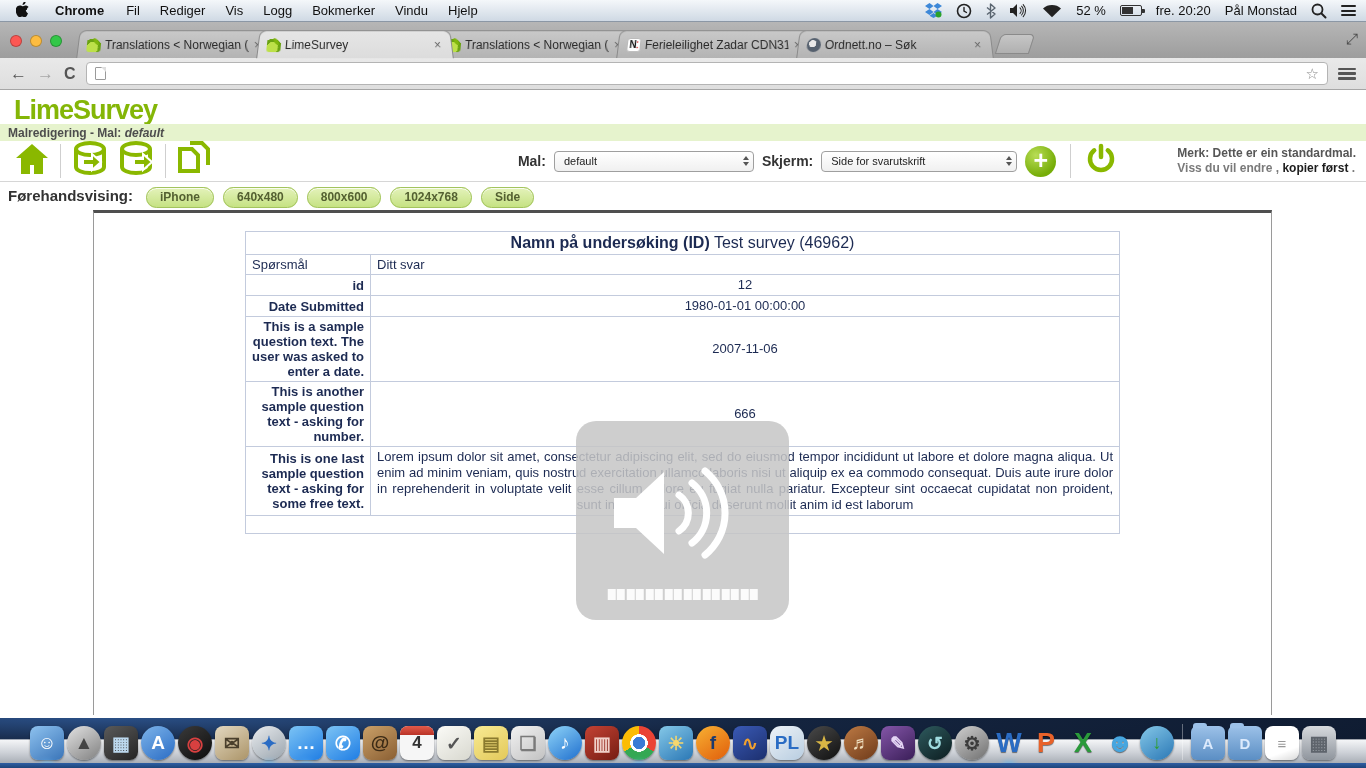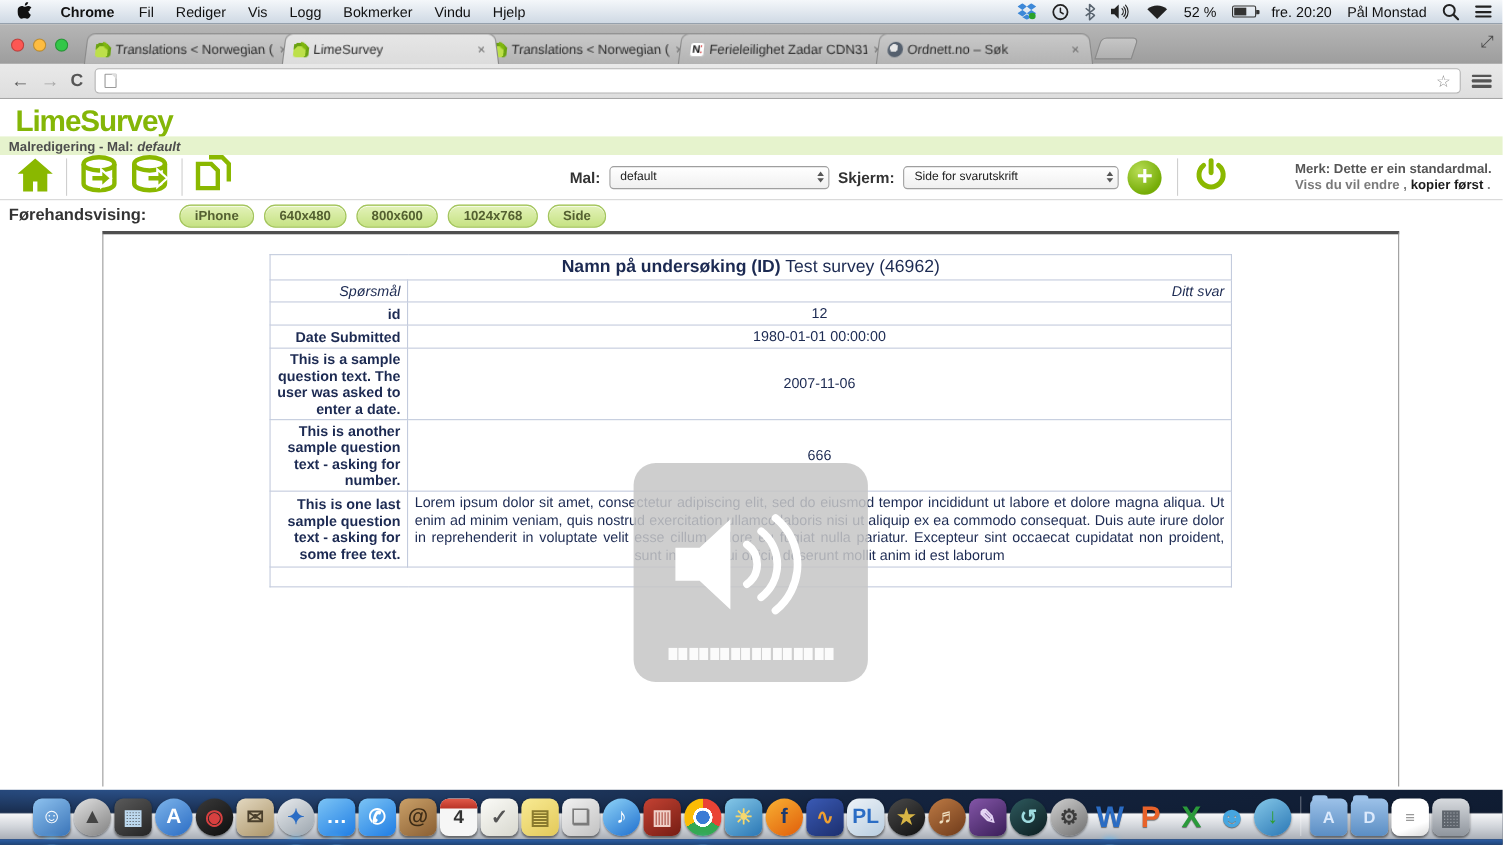--- a/index.html
+++ b/index.html
@@ -82,33 +82,33 @@
   .stepper { display:flex; flex-direction:column; gap:2px; margin-left:8px; }
   .stepper i { width:0; height:0; border-left:3.5px solid transparent; border-right:3.5px solid transparent; }
   .stepper .up { border-bottom:4px solid #555; }
   .stepper .dn { border-top:4px solid #555; }
   #sel-mal { width:200px; }
   #sel-skjerm { width:196px; }
   #plusbtn { width:31px; height:31px; border-radius:50%;
     background:radial-gradient(circle at 35% 30%, #b8dd55, #76ad08 70%);
     color:#fff; font-size:25px; font-weight:bold; text-align:center; line-height:28px; }
 
-  #previewrow { position:absolute; left:0; top:92px; width:1366px; height:27px; display:flex; align-items:center; padding:0 8px; gap:26px; }
+  #previewrow { position:absolute; left:0; top:92px; width:1366px; height:27px; display:flex; align-items:center; padding:0 8px; gap:9px; }
   #preview-label { font-size:15px; font-weight:bold; color:#333; margin-right:4px; }
   .pill { padding:2px 13px 3px; border-radius:11px; font-size:12px; font-weight:bold; color:#546031;
     background:linear-gradient(#e3f2ba,#c6e283); border:1px solid #a3c45e; box-shadow:inset 0 1px 0 rgba(255,255,255,.8); }
 
   
   #iframe { position:absolute; left:93px; top:120px; width:1179px; height:505px; background:#fff;
     border-top:3px solid #4f4f4f; border-left:1px solid #9a9a9a; border-right:1px solid #9a9a9a; }
   #surveytable { width:875px; margin:18px auto 0; border-collapse:collapse; color:#1c2a52; font-size:13px; }
   #surveytable td { border:1px solid #c3cbdd; vertical-align:middle; padding:2px 6px; }
   .trow-title td { font-size:16px; text-align:center; padding:4px; }
   .trow-title .tb { font-weight:bold; }
-  .trow-head td { text-align:right; padding:3px;font-style:italic; }
+  .trow-head td { text-align:left; padding:3px; }
   td.qcell { width:125px; font-weight:bold; text-align:right; line-height:15px; padding:3px 6px; }
   td.acell { text-align:center; line-height:16px; padding:4px 10px; }
   td.acell.longtext { text-align:justify; text-align-last:center; }
   .trow-empty td { height:18px; border-left:none; border-right:none; }
 
   
   #hud { position:absolute; left:576px; top:421px; width:213px; height:199px; border-radius:20px;
     background:rgba(197,197,197,.85); z-index:50; }
   #hud svg { position:absolute; left:28px; top:32px; }
   #segs { position:absolute; left:50%; transform:translateX(-50%); bottom:20px; display:flex; gap:1.5px; }

